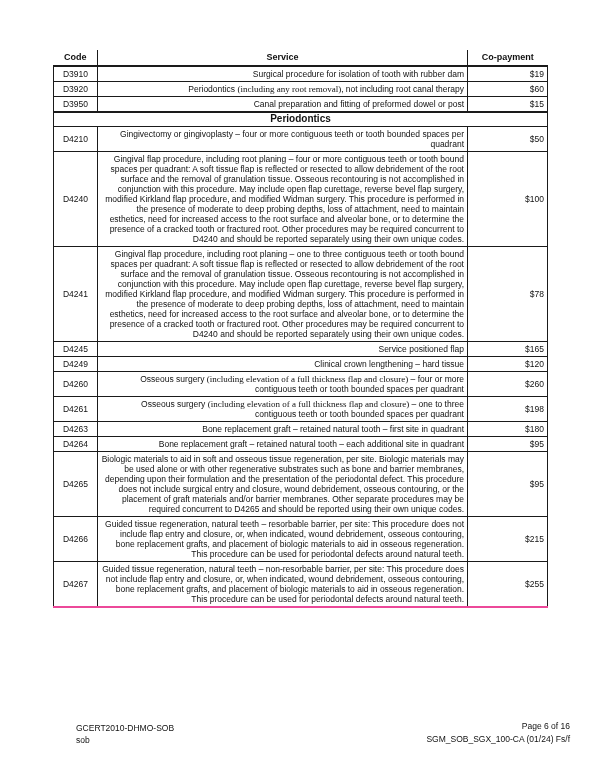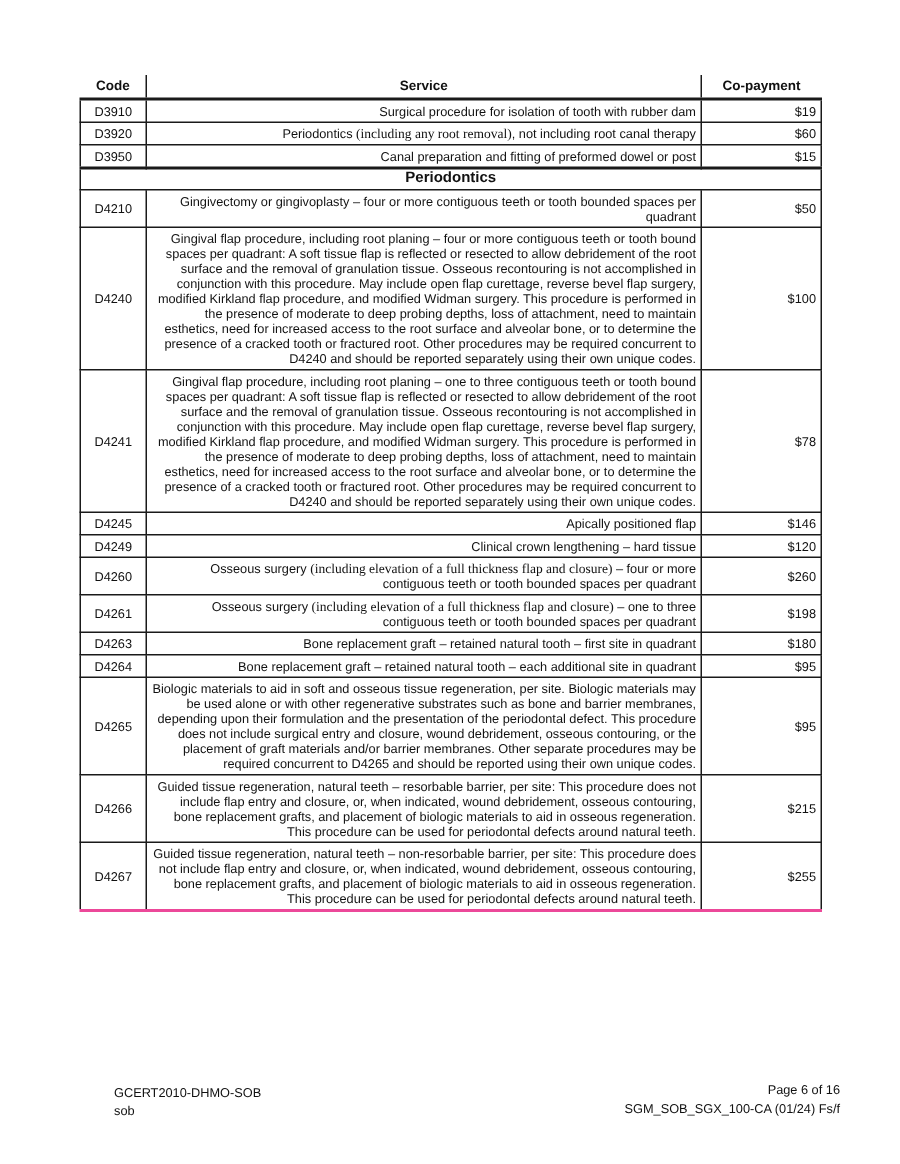--- a/index.html
+++ b/index.html
@@ -65,21 +65,21 @@
     font-size: 8.5px; line-height: 12px;
   }
   .footer-center {
     position: absolute;
     left: 185px; top: 735px;
     font-size: 8.5px;
     margin-top: 44px;
   }
   .footer-right {
     position: absolute;
-    right: 40px; top: 720px;
+    right: 30px; top: 720px;
     text-align: right;
     font-size: 8.5px; line-height: 12.5px;
   }
 </style>
 </head>
 <body>
 
 <div class="page">
 
   <table class="fee-table">
@@ -124,22 +124,22 @@
           <td class="service"><span>Gingival flap procedure, including root planing – four or more contiguous teeth or tooth bound spaces per quadrant: A soft tissue flap is reflected or resected to allow debridement of the root surface and the removal of granulation tissue. Osseous recontouring is not accomplished in conjunction with this procedure. May include open flap curettage, reverse bevel flap surgery, modified Kirkland flap procedure, and modified Widman surgery. This procedure is performed in the presence of moderate to deep probing depths, loss of attachment, need to maintain esthetics, need for increased access to the root surface and alveolar bone, or to determine the presence of a cracked tooth or fractured root. Other procedures may be required concurrent to D4240 and should be reported separately using their own unique codes.</span></td>
           <td class="copay">$100</td>
         </tr>
         <tr>
           <td class="code">D4241</td>
           <td class="service"><span>Gingival flap procedure, including root planing – one to three contiguous teeth or tooth bound spaces per quadrant: A soft tissue flap is reflected or resected to allow debridement of the root surface and the removal of granulation tissue. Osseous recontouring is not accomplished in conjunction with this procedure. May include open flap curettage, reverse bevel flap surgery, modified Kirkland flap procedure, and modified Widman surgery. This procedure is performed in the presence of moderate to deep probing depths, loss of attachment, need to maintain esthetics, need for increased access to the root surface and alveolar bone, or to determine the presence of a cracked tooth or fractured root. Other procedures may be required concurrent to D4240 and should be reported separately using their own unique codes.</span></td>
           <td class="copay">$78</td>
         </tr>
         <tr>
           <td class="code">D4245</td>
-          <td class="service"><span>Apically positioned flap</span></td>
-          <td class="copay">$146</td>
+          <td class="service"><span>Service positioned flap</span></td>
+          <td class="copay">$165</td>
         </tr>
         <tr>
           <td class="code">D4249</td>
           <td class="service"><span>Clinical crown lengthening – hard tissue</span></td>
           <td class="copay">$120</td>
         </tr>
         <tr>
           <td class="code">D4260</td>
           <td class="service"><span>Osseous surgery </span><span class="it">(including elevation of a full thickness flap and closure)</span><span> – four or more contiguous teeth or tooth bounded spaces per quadrant</span></td>
           <td class="copay">$260</td>

